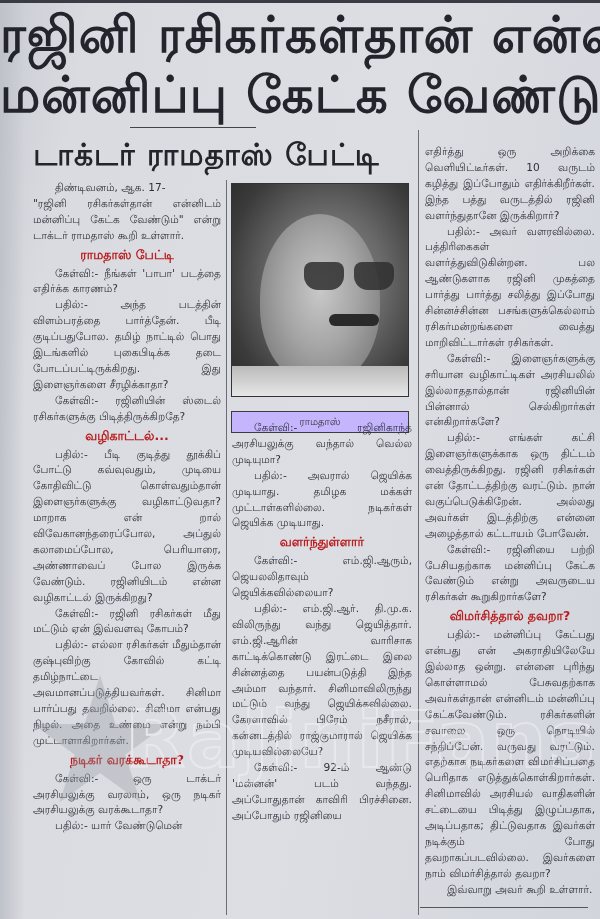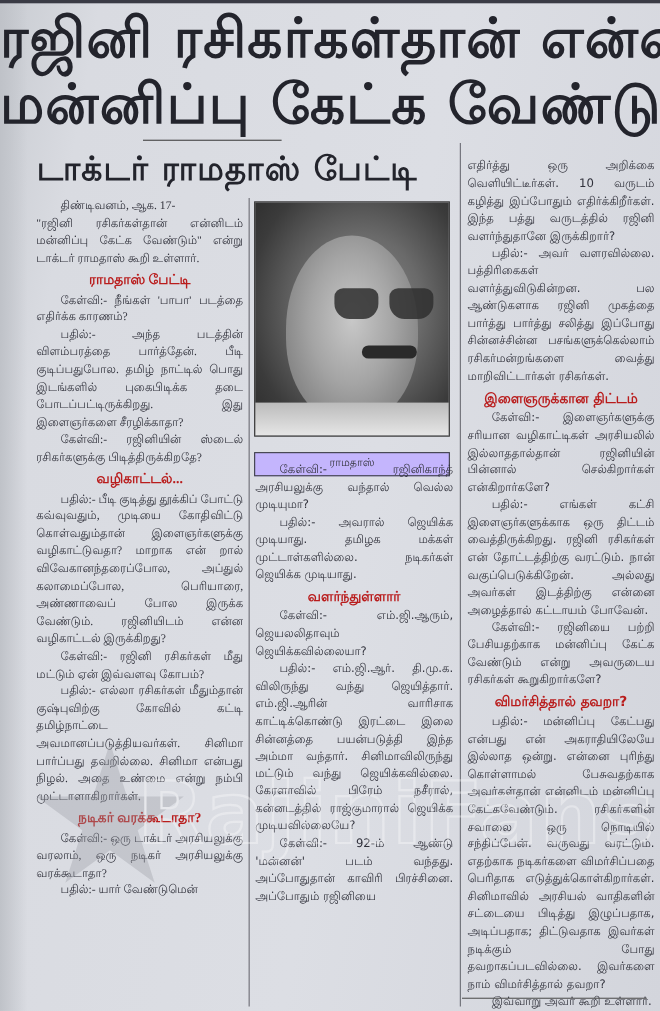--- a/index.html
+++ b/index.html
@@ -30,21 +30,21 @@
   }
   .col {
     position: absolute; font-size: 10.6px; line-height: 15.9px; color: #30313b;
     text-align: justify;
   }
   .col p { margin: 0; text-indent: 22px; }
   .col p.noind { text-indent: 0; }
   .col h4 {
     margin: 3px 0 3px 0; text-align: center; font-size: 12.5px; font-weight: bold; color: #b91c1c;
   }
-  .col1 { left: 33px; top: 180px; width: 188px; font-family: Liberation Serif, serif; }
+  .col1 { left: 33px; top: 180px; width: 188px; }
   .col2 { left: 232px; top: 420px; width: 180px; }
   .col3 { left: 425px; top: 144px; width: 170px; }
   .col-divider { position: absolute; width: 1px; background: #6b6c74; }
   .photo {
     position: absolute; left: 231px; top: 183px; width: 176px; height: 212px;
     background: radial-gradient(ellipse at 55% 45%, #8c8c8c 0%, #6a6a6a 40%, #3b3b3b 75%, #2a2a2a 100%);
     overflow: hidden; border: 1px solid #333;
   }
   .photo .face {
     position: absolute; left: 28px; top: 30px; width: 120px; height: 170px; border-radius: 50% 50% 45% 45%;
@@ -124,21 +124,20 @@
   <p>கேள்வி:- எம்.ஜி.ஆரும், ஜெயலலிதாவும் ஜெயிக்கவில்லையா?</p>
   <p>பதில்:- எம்.ஜி.ஆர். தி.மு.க. விலிருந்து வந்து ஜெயித்தார். எம்.ஜி.ஆரின் வாரிசாக காட்டிக்கொண்டு இரட்டை இலை சின்னத்தை பயன்படுத்தி இந்த அம்மா வந்தார். சினிமாவிலிருந்து மட்டும் வந்து ஜெயிக்கவில்லை. கேரளாவில் பிரேம் நசீரால், கன்னடத்தில் ராஜ்குமாரால் ஜெயிக்க முடியவில்லையே?</p>
   <p>கேள்வி:- 92-ம் ஆண்டு 'மன்னன்' படம் வந்தது. அப்போதுதான் காவிரி பிரச்சினை. அப்போதும் ரஜினியை</p>
 </div>
 
 <div class="col-divider" style="left:418px; top:130px; height:785px;"></div>
 
 <div class="col col3">
   <p class="noind">எதிர்த்து ஒரு அறிக்கை வெளியிட்டீர்கள். 10 வருடம் கழித்து இப்போதும் எதிர்க்கிறீர்கள். இந்த பத்து வருடத்தில் ரஜினி வளர்ந்துதானே இருக்கிறார்?</p>
   <p>பதில்:- அவர் வளரவில்லை. பத்திரிகைகள் வளர்த்துவிடுகின்றன. பல ஆண்டுகளாக ரஜினி முகத்தை பார்த்து பார்த்து சலித்து இப்போது சின்னச்சின்ன பசங்களுக்கெல்லாம் ரசிகர்மன்றங்களை வைத்து மாறிவிட்டார்கள் ரசிகர்கள்.</p>
-  <h4>இளைஞருக்கான திட்டம்</h4>
   <p>கேள்வி:- இளைஞர்களுக்கு சரியான வழிகாட்டிகள் அரசியலில் இல்லாததால்தான் ரஜினியின் பின்னால் செல்கிறார்கள் என்கிறார்களே?</p>
   <p>பதில்:- எங்கள் கட்சி இளைஞர்களுக்காக ஒரு திட்டம் வைத்திருக்கிறது. ரஜினி ரசிகர்கள் என் தோட்டத்திற்கு வரட்டும். நான் வகுப்பெடுக்கிறேன். அல்லது அவர்கள் இடத்திற்கு என்னை அழைத்தால் கட்டாயம் போவேன்.</p>
   <p>கேள்வி:- ரஜினியை பற்றி பேசியதற்காக மன்னிப்பு கேட்க வேண்டும் என்று அவருடைய ரசிகர்கள் கூறுகிறார்களே?</p>
   <h4>விமர்சித்தால் தவறா?</h4>
   <p>பதில்:- மன்னிப்பு கேட்பது என்பது என் அகராதியிலேயே இல்லாத ஒன்று. என்னை புரிந்து கொள்ளாமல் பேசுவதற்காக அவர்கள்தான் என்னிடம் மன்னிப்பு கேட்கவேண்டும். ரசிகர்களின் சவாலை ஒரு நொடியில் சந்திப்பேன். வருவது வரட்டும். எதற்காக நடிகர்களை விமர்சிப்பதை பெரிதாக எடுத்துக்கொள்கிறார்கள். சினிமாவில் அரசியல் வாதிகளின் சட்டையை பிடித்து இழுப்பதாக, அடிப்பதாக; திட்டுவதாக இவர்கள் நடிக்கும் போது தவறாகப்படவில்லை. இவர்களை நாம் விமர்சித்தால் தவறா?</p>
   <p>இவ்வாறு அவர் கூறி உள்ளார்.</p>
 </div>
 
 <div class="bottom-rule"></div>
 

